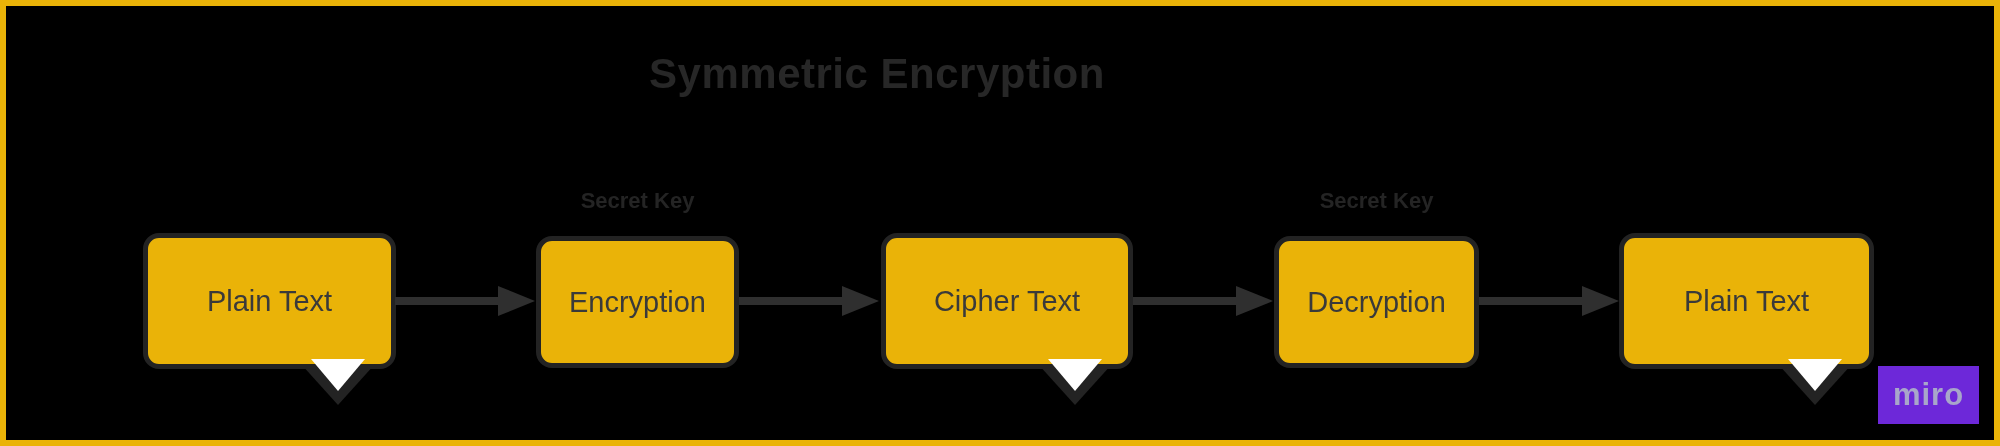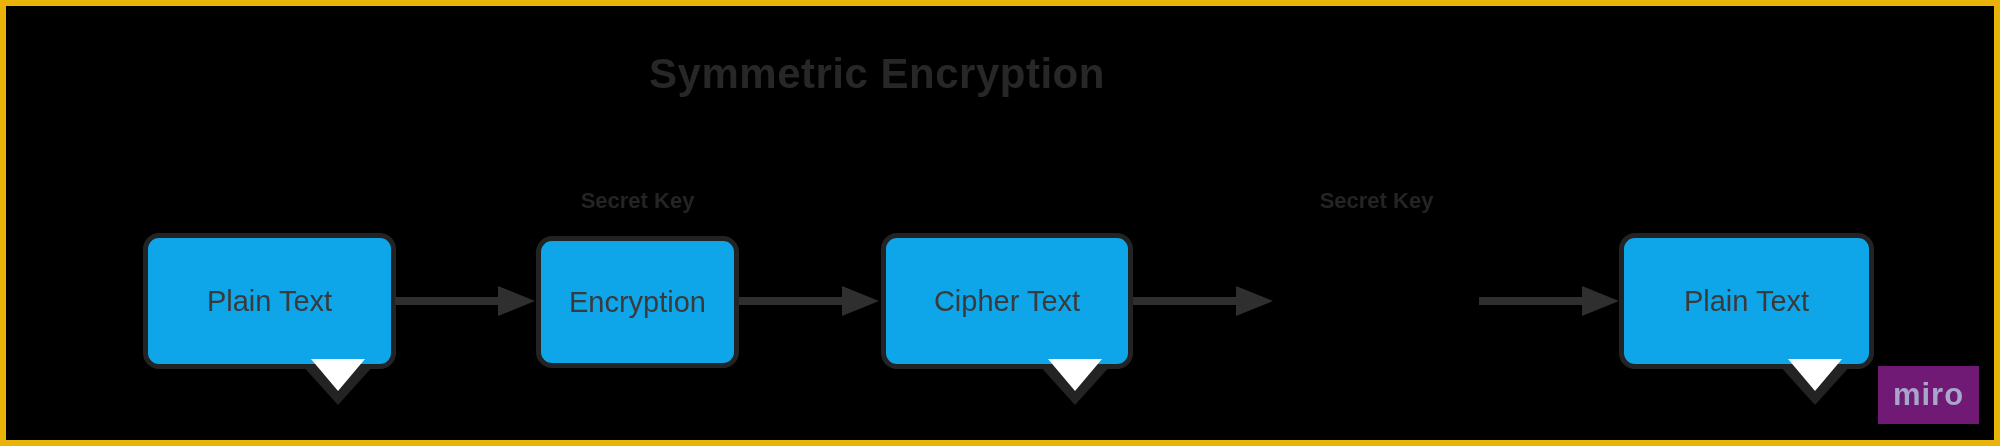--- a/index.html
+++ b/index.html
@@ -25,21 +25,21 @@
     width: 1000px;
     text-align: center;
     font-size: 42px;
     font-weight: bold;
     color: #272727;
     letter-spacing: 0.5px;
   }
   .node {
     position: absolute;
     box-sizing: border-box;
-    background: #0ea5e9;
+    background: #eab308;
     border: 5px solid #232323;
     border-radius: 16px;
     display: flex;
     align-items: center;
     justify-content: center;
   }
   .node-label {
     font-size: 29px;
     color: #3a3a3a;
     white-space: nowrap;
@@ -80,21 +80,21 @@
     top: 277px;
     width: 140px;
     height: 36px;
   }
   .miro-badge {
     position: absolute;
     left: 1872px;
     top: 360px;
     width: 101px;
     height: 58px;
-    background: #701a75;
+    background: #6d28d9;
     display: flex;
     align-items: center;
     justify-content: center;
   }
   .miro-label {
     font-size: 31px;
     font-weight: bold;
     color: #a8a6ca;
     letter-spacing: 1px;
   }
@@ -114,20 +114,23 @@
   </div>
 
   <div class="node bubble" style="left:875px; top:227px; width:252px; height:136px;">
     <span class="node-label">Cipher Text</span>
   </div>
 
   <div class="node" style="left:530px; top:230px; width:203px; height:132px;">
     <span class="node-label">Encryption</span>
   </div>
 
+  <div class="node" style="left:1268px; top:230px; width:205px; height:132px;">
+    <span class="node-label">Decryption</span>
+  </div>
 
   <div class="node bubble" style="left:1613px; top:227px; width:255px; height:136px;">
     <span class="node-label">Plain Text</span>
   </div>
 
   <svg class="arrow" style="left:389px;" viewBox="0 0 140 36">
     <rect x="0" y="14" width="108" height="8" fill="#2f2f2f"></rect>
     <polygon points="103,3 140,18 103,33" fill="#2f2f2f"></polygon>
   </svg>
   <svg class="arrow" style="left:733px;" viewBox="0 0 140 36">

